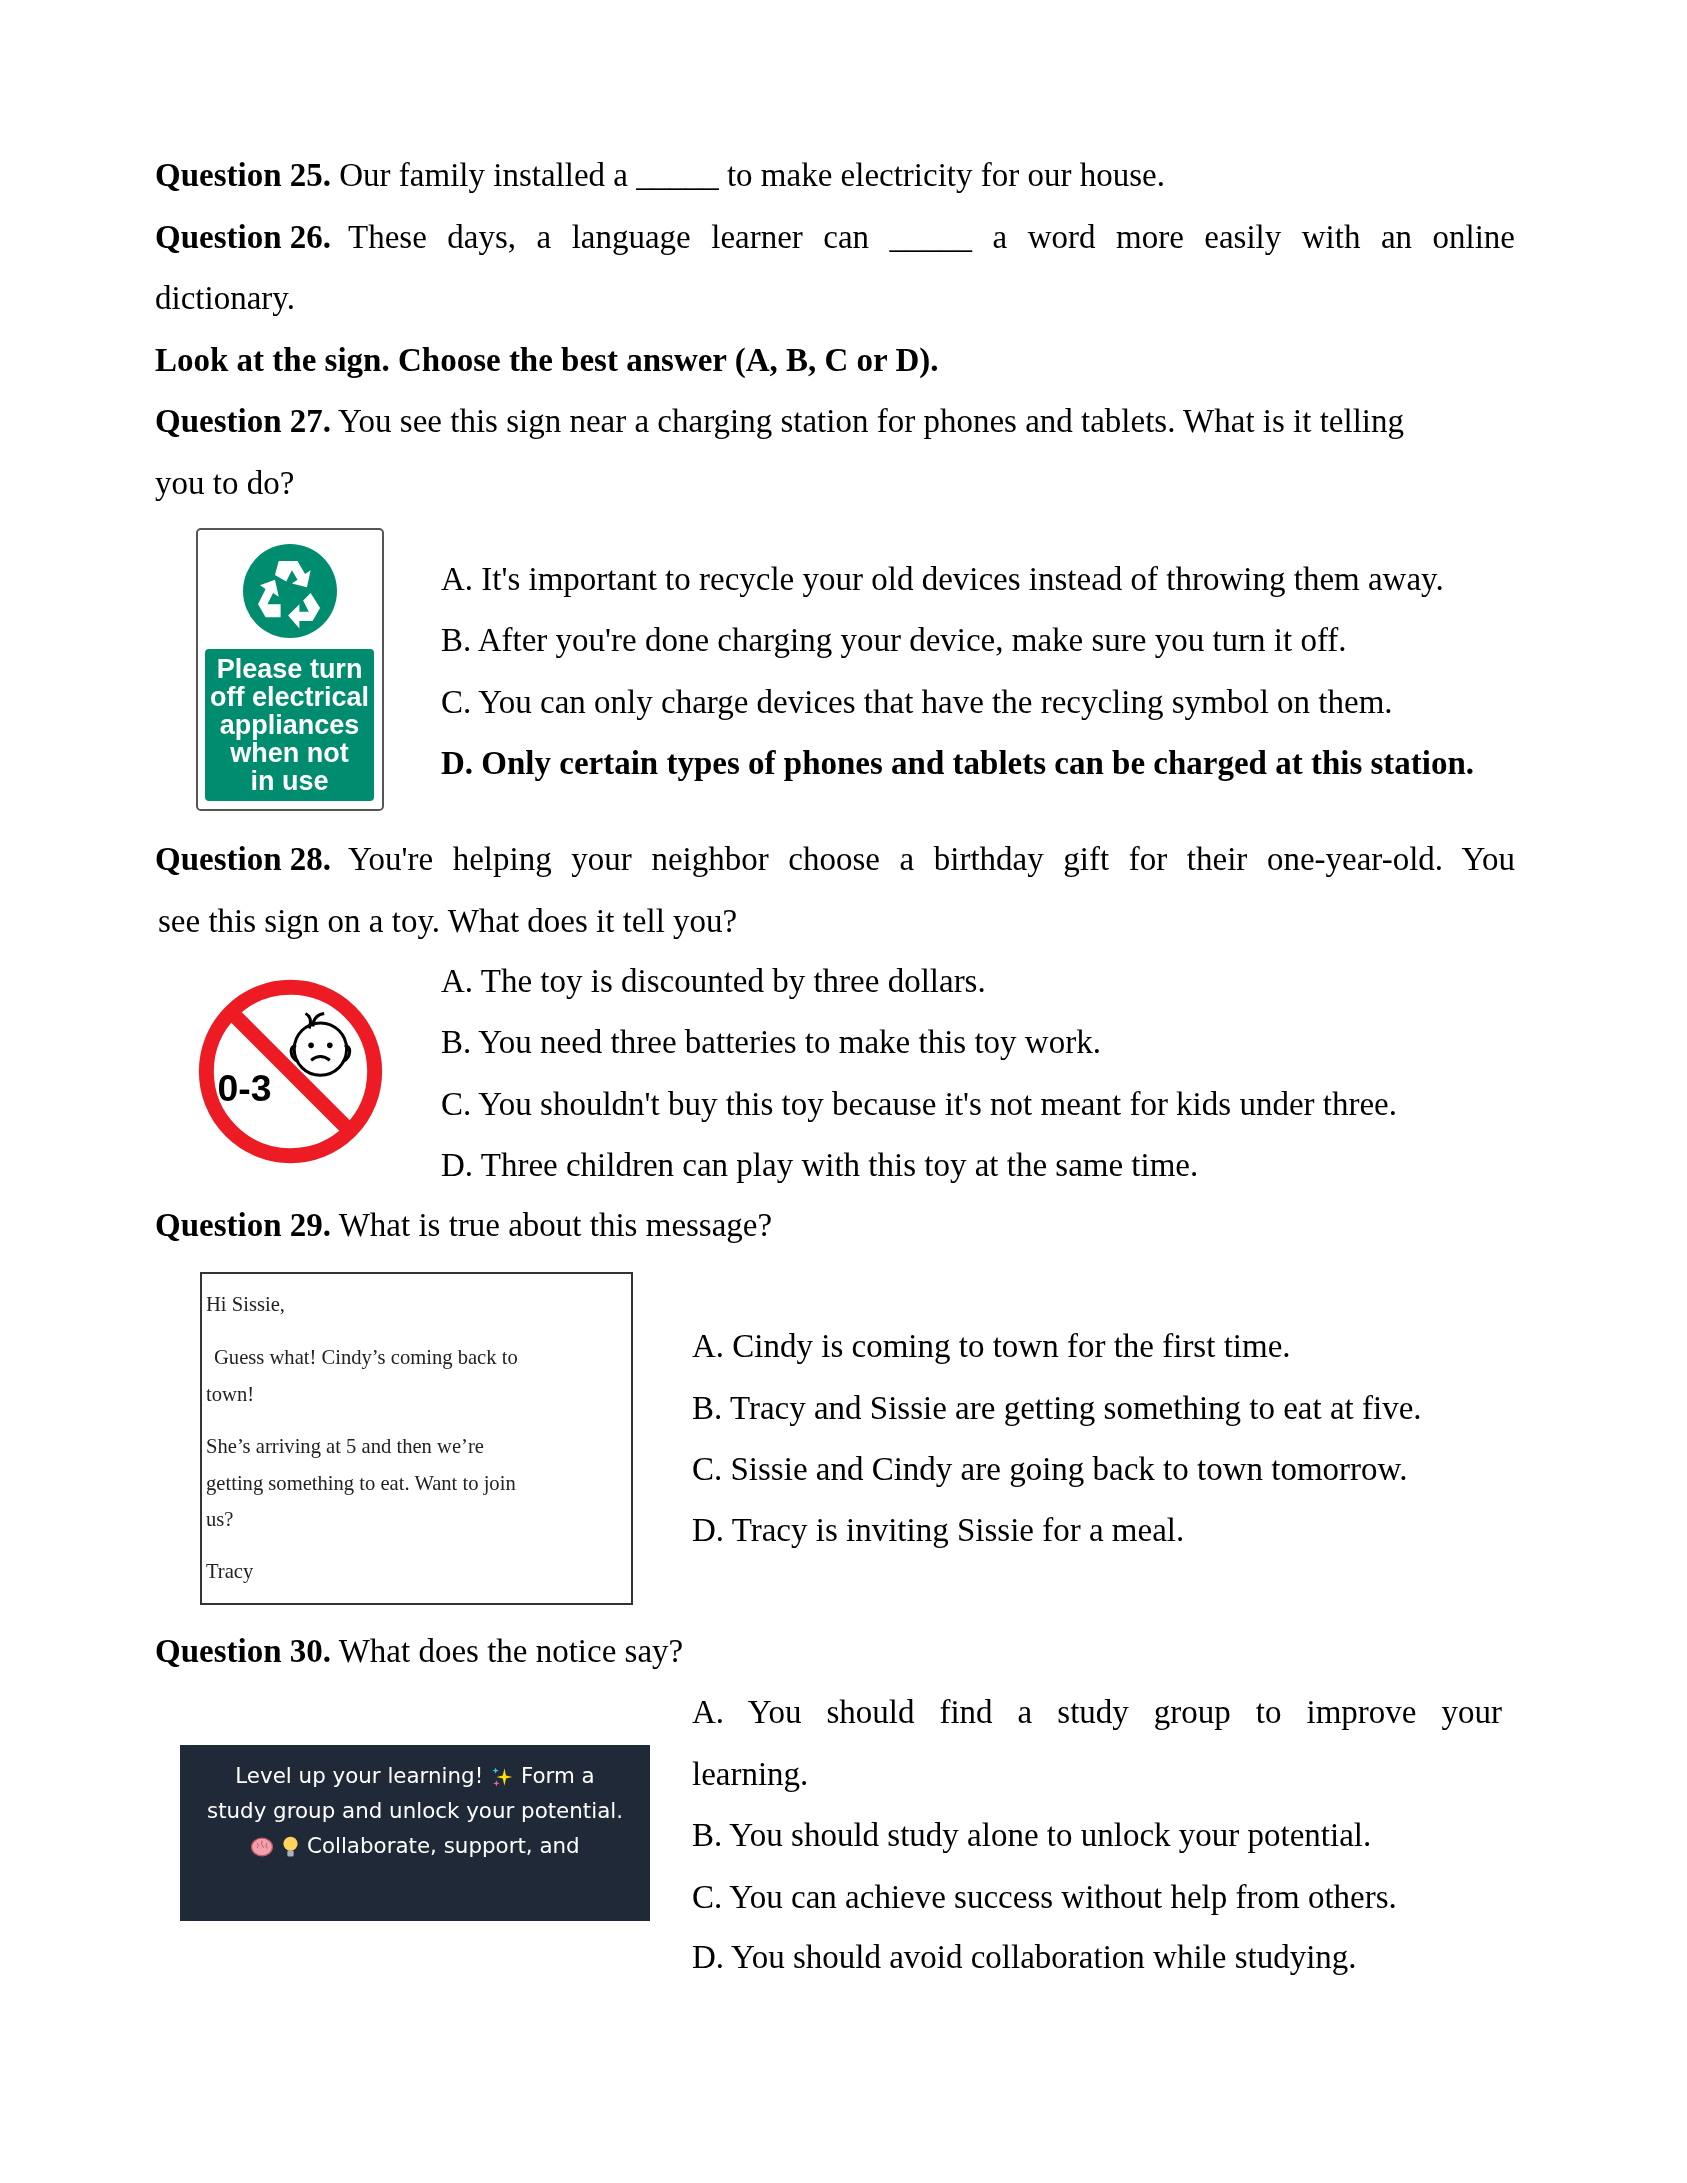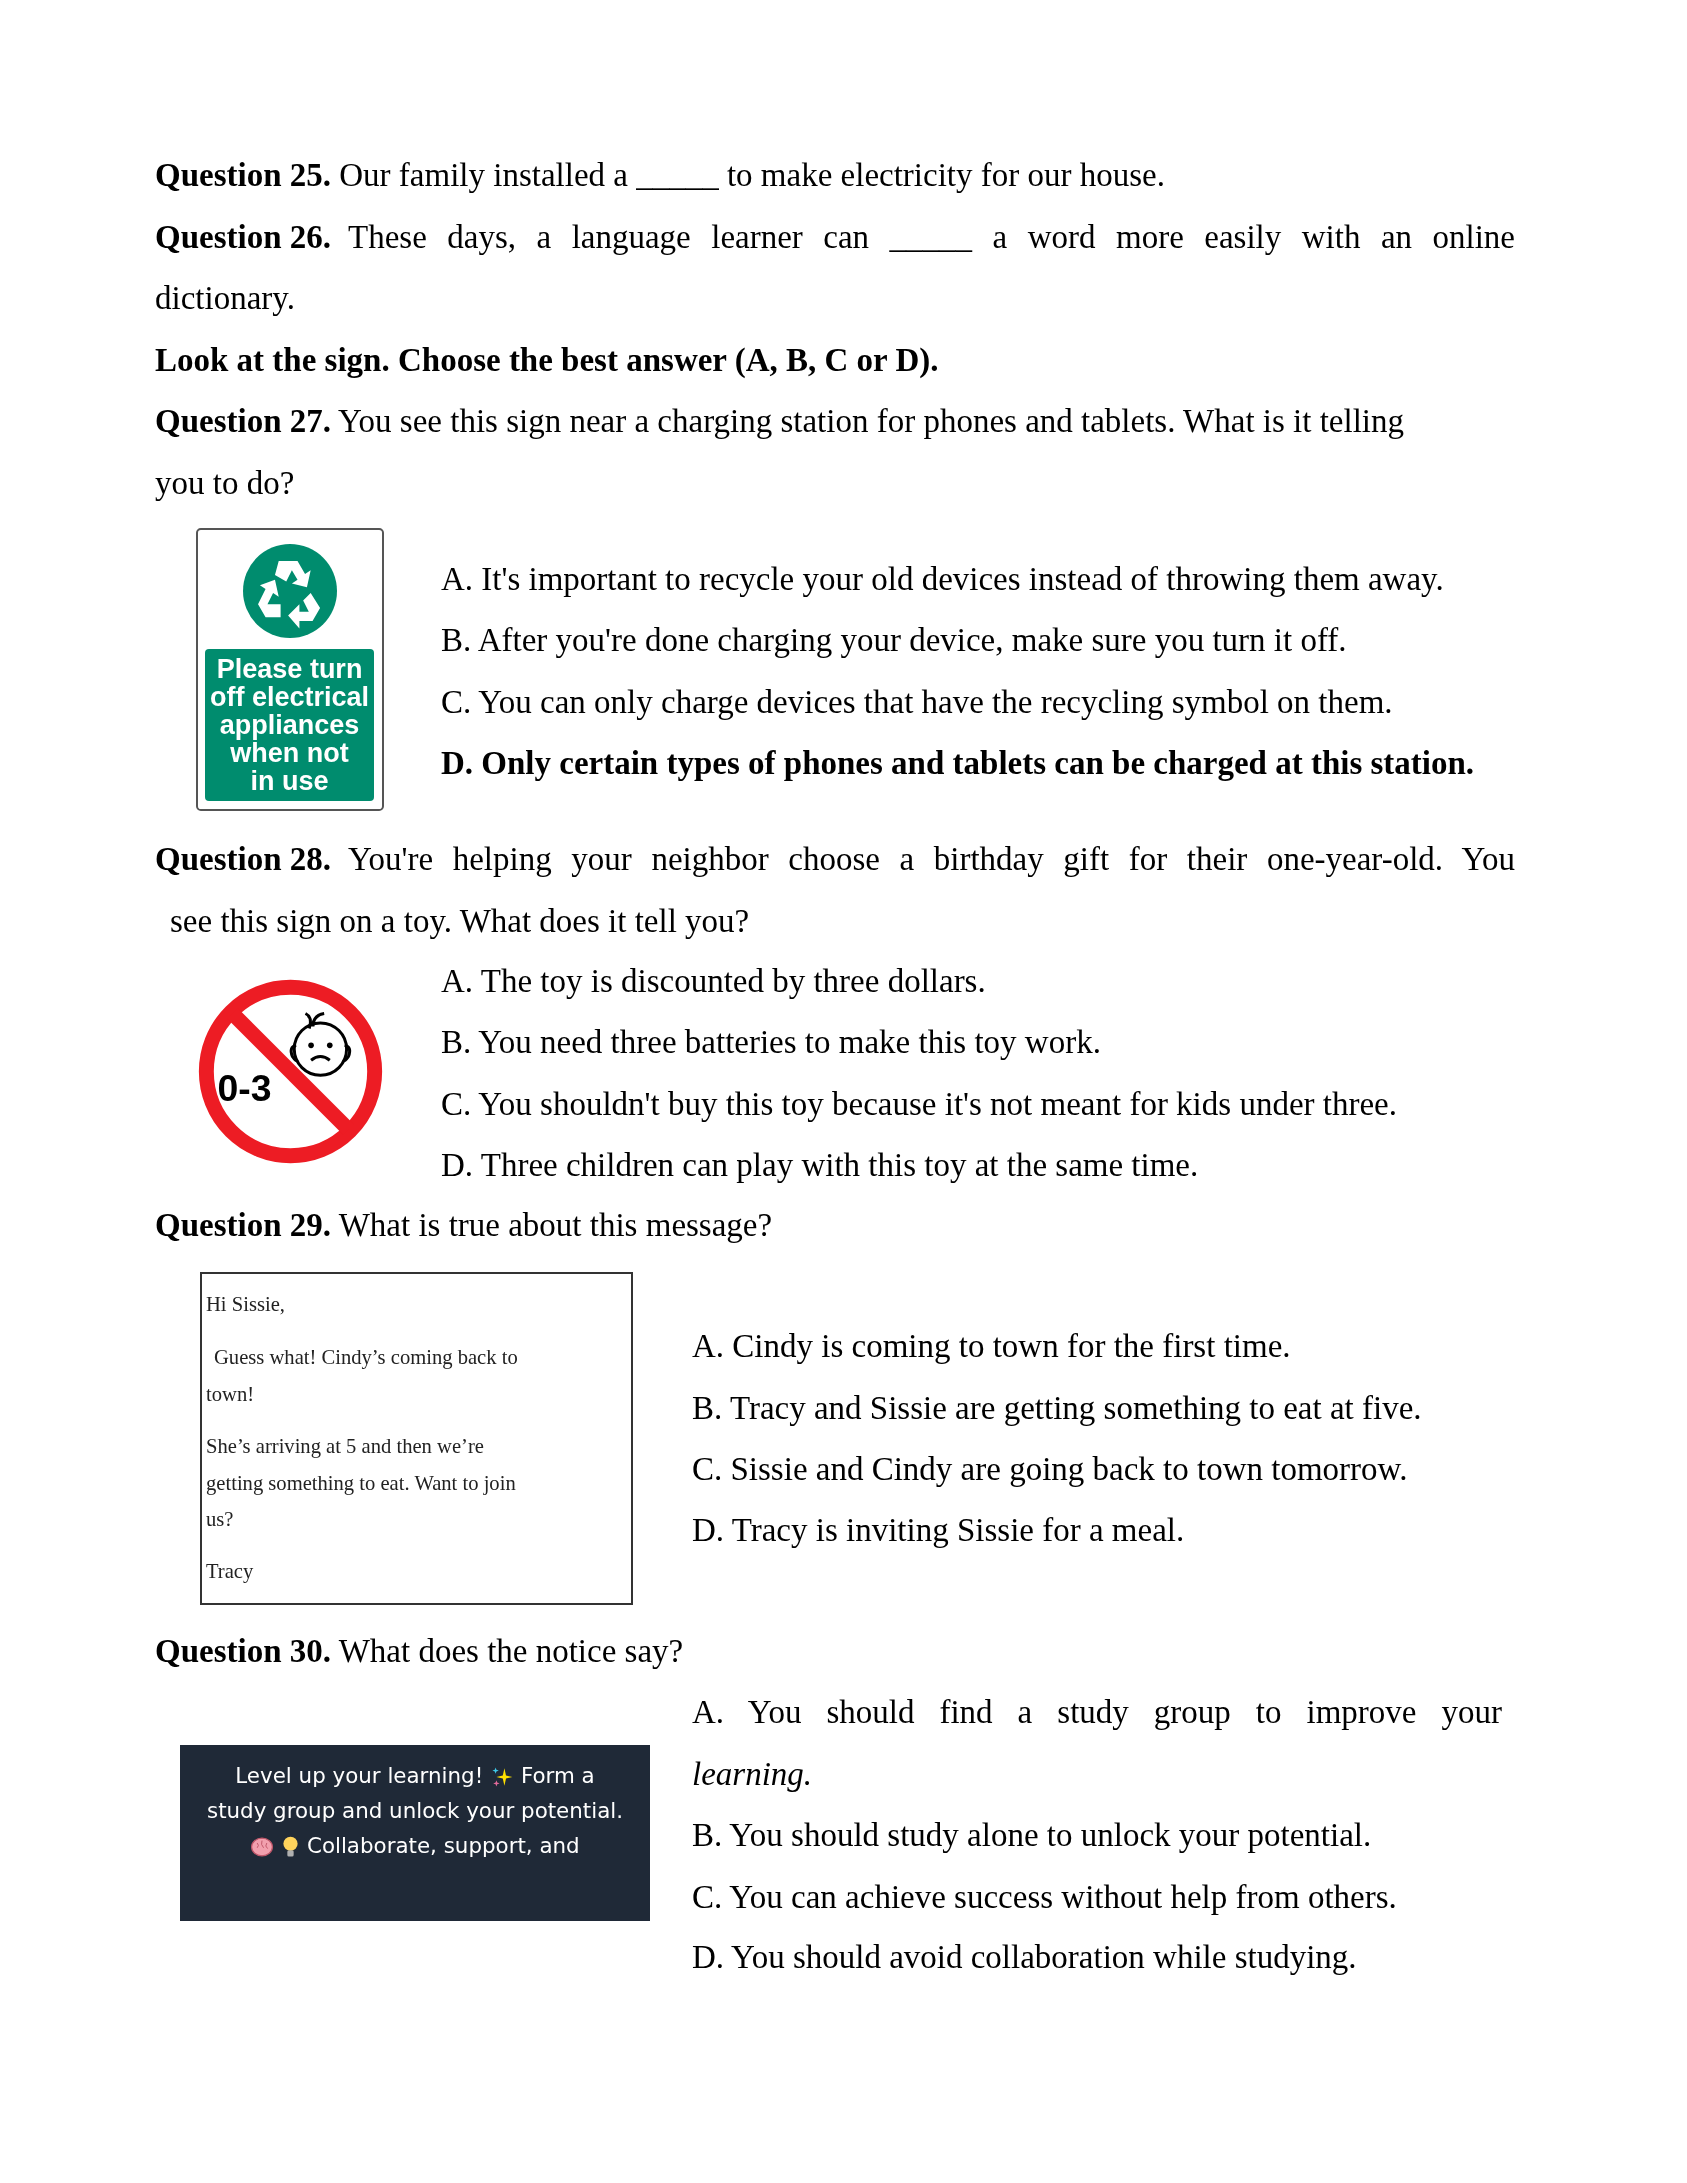--- a/index.html
+++ b/index.html
@@ -75,21 +75,21 @@
 
 <div class="line" style="left:441px; top:560px;">A. It's important to recycle your old devices instead of throwing them away.</div>
 <div class="line" style="left:441px; top:621px;">B. After you're done charging your device, make sure you turn it off.</div>
 <div class="line" style="left:441px; top:683px;">C. You can only charge devices that have the recycling symbol on them.</div>
 <div class="line" style="left:441px; top:744px;font-weight:bold;">D. Only certain types of phones and tablets can be charged at this station.</div>
 
 <div class="line" style="left:155px; top:840px; width:1360px; display:flex; justify-content:space-between;">
   <b>Question 28.</b>
   <span style="display:block; width:1167px;" class="justify">You're helping your neighbor choose a birthday gift for their one-year-old. You</span>
 </div>
-<div class="line" style="left:170px; top:902px;">see this sign on a toy. What does it tell you?</div>
+<div class="line" style="left:158px; top:902px;">see this sign on a toy. What does it tell you?</div>
 
 <svg id="age-sign" viewBox="0 0 100 100">
   <circle cx="50" cy="50" r="45" fill="#ffffff" stroke="#ed1c24" stroke-width="8"></circle>
   <g fill="none" stroke="#000" stroke-width="1.6">
     <circle cx="66" cy="38" r="14" fill="#fff"></circle>
     <path d="M53 36 q-4 1 -2 6 q2 3 3 2"></path>
     <path d="M79 36 q4 1 2 6 q-2 3 -3 2"></path>
     <path d="M60 27 q2 -6 -2 -8 M62 26 q0 -6 6 -7"></path>
     <path d="M61 44 q5 -4 10 0"></path>
   </g>
@@ -145,17 +145,17 @@
     </svg>
     <svg class="emoji" width="19" height="24" viewBox="0 0 24 30">
       <circle cx="12" cy="11" r="9" fill="#ffd35c"></circle>
       <rect x="8" y="19" width="8" height="8" rx="2" fill="#b0b0b0"></rect>
     </svg>
     <span>Collaborate, support, and</span>
   </div>
 </div>
 
 <div class="line justify" style="left:692px; top:1693px; width:810px;">A. You should find a study group to improve your</div>
-<div class="line" style="left:692px; top:1755px;font-style:italic;">learning.</div>
+<div class="line" style="left:692px; top:1755px;">learning.</div>
 <div class="line" style="left:692px; top:1816px;">B. You should study alone to unlock your potential.</div>
 <div class="line" style="left:692px; top:1878px;">C. You can achieve success without help from others.</div>
 <div class="line" style="left:692px; top:1938px;">D. You should avoid collaboration while studying.</div>
 
 
 </body></html>

